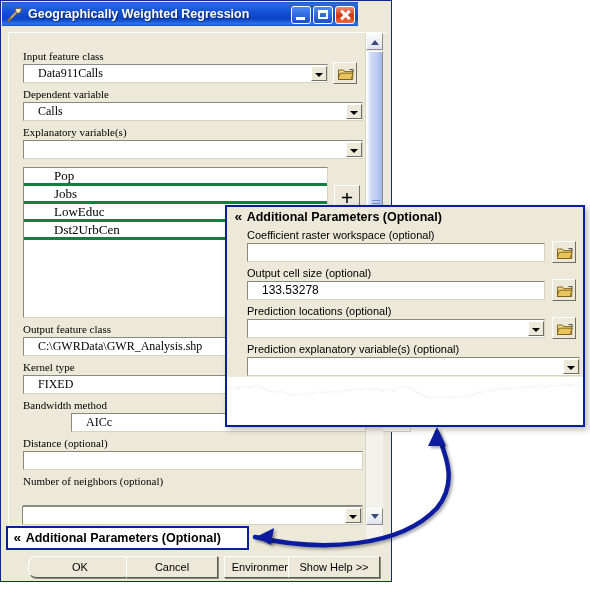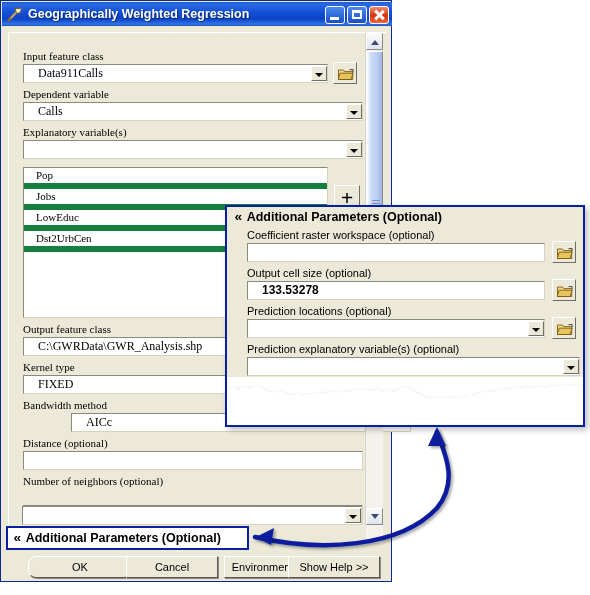--- a/index.html
+++ b/index.html
@@ -25,21 +25,21 @@
     height: 582px;
     background: #ece9d8;
     border: 1px solid #0a2a8f;
     box-sizing: border-box;
   }
 
   
   #title-bar {
     position: absolute;
     left: 1px; top: 1px;
-    width: 390px;
+    width: 356px;
     height: 24px;
     background: linear-gradient(to bottom,
         #1b56c8 0%, #2a6ae0 8%, #1551d8 40%, #0b43c4 70%, #2f74e8 92%, #1a4fc0 100%);
     box-sizing: border-box;
     display: flex;
     align-items: center;
   }
   #title-icon {
     width: 18px; height: 18px;
     margin-left: 4px; margin-right: 4px;
@@ -158,23 +158,23 @@
     position: absolute;
     background:#fff;
     border:1px solid #8a897e;
     border-right-color:#d7d3c3; border-bottom-color:#d7d3c3;
     box-sizing:border-box;
     overflow:hidden;
   }
   .list-item {
     height: 15px;
     line-height: 15px;
-    padding-left: 12px;
-    font-size: 11px;
-    border-bottom: 6px solid #15803d;
+    padding-left: 30px;
+    font-size: 13px;
+    border-bottom: 3px solid #15803d;
   }
   .sqbtn {
     position:absolute;
     width:26px; height:26px;
     background:#ece9d8;
     border:1px solid #ffffff;
     border-right-color:#6e6e66; border-bottom-color:#6e6e66;
     box-sizing:border-box;
     font-size:22px; font-weight:bold;
     line-height:23px; text-align:center;
@@ -394,21 +394,21 @@
   <div class="txtbox" style="left:20px; top:36px; width:298px; height:19px;"></div>
   <div class="btn3d folder-btn" style="left:325px; top:34px;">
     <svg class="folder-ico" viewBox="0 0 16 12">
       <path d="M0.5 2 h5 l1.2 1.6 h8 v7.9 h-14.2 z" fill="#f2d98a" stroke="#7a5a10" stroke-width="0.9"></path>
       <path d="M2.2 5.2 h13 l-2.2 6.3 h-13 z" fill="#e8c45e" stroke="#7a5a10" stroke-width="0.9"></path>
       <path d="M11.5 1.6 h3.6 v2.4" fill="none" stroke="#333" stroke-width="0.9"></path>
     </svg>
   </div>
 
   <div class="pop-label" style="left:20px; top:60px;">Output cell size (optional)</div>
-  <div class="txtbox" style="left:20px; top:74px; width:298px; height:19px;font-weight:bold;">133.53278</div>
+  <div class="txtbox" style="left:20px; top:74px; width:298px; height:19px;">133.53278</div>
   <div class="btn3d folder-btn" style="left:325px; top:72px;">
     <svg class="folder-ico" viewBox="0 0 16 12">
       <path d="M0.5 2 h5 l1.2 1.6 h8 v7.9 h-14.2 z" fill="#f2d98a" stroke="#7a5a10" stroke-width="0.9"></path>
       <path d="M2.2 5.2 h13 l-2.2 6.3 h-13 z" fill="#e8c45e" stroke="#7a5a10" stroke-width="0.9"></path>
       <path d="M11.5 1.6 h3.6 v2.4" fill="none" stroke="#333" stroke-width="0.9"></path>
     </svg>
   </div>
 
   <div class="pop-label" style="left:20px; top:98px;">Prediction locations (optional)</div>
   <div class="txtbox" style="left:20px; top:112px; width:298px; height:19px;"></div>

